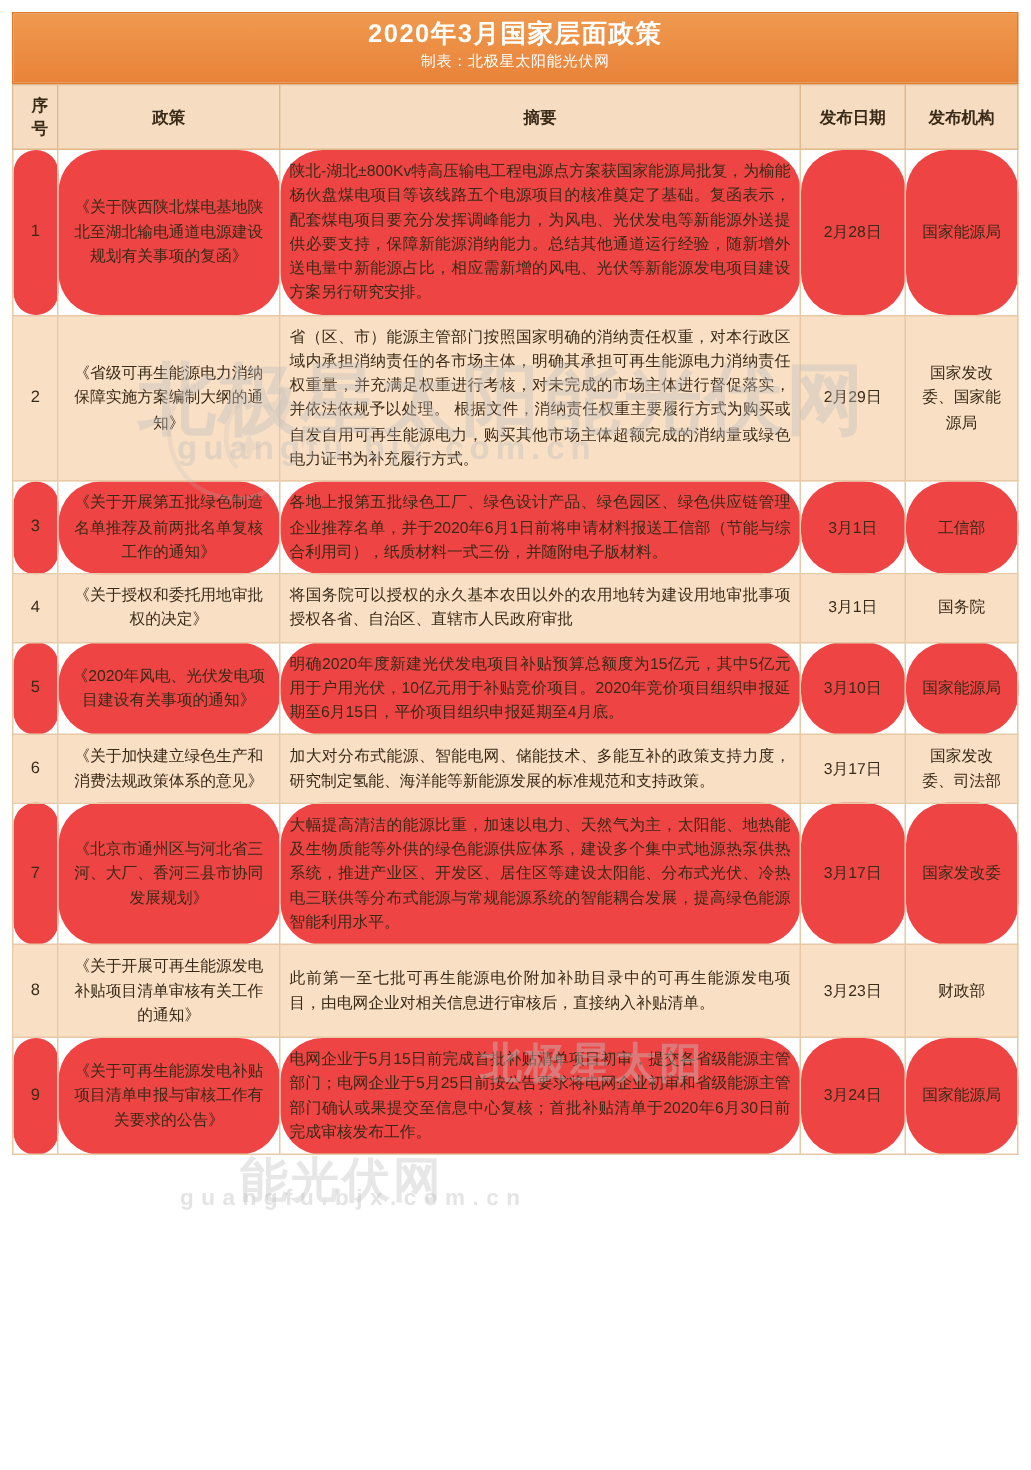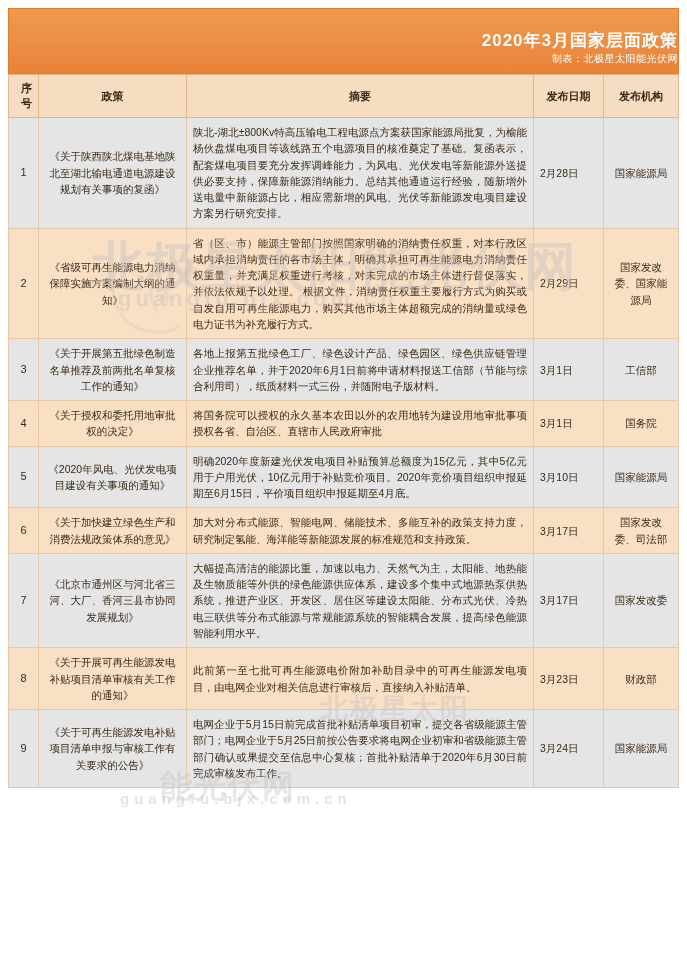--- a/index.html
+++ b/index.html
@@ -17,22 +17,22 @@
   }
   .table-wrap {
     position: relative;
     width: 687px;
     padding: 8px 8px 6px 8px;
   }
   .title-bar {
     background: #e98b3f;
     background: linear-gradient(180deg,#ef9a4f 0%,#e98239 100%);
     color: #ffffff;
-    text-align: right;
-    padding: 21px 0 7px 0;
+    text-align: center;
+    padding: 3px 0 7px 0;
     border: 1px solid #e07c2c;
   }
   .title-main {
     font-size: 17px;
     font-weight: bold;
     letter-spacing: 1px;
     line-height: 1.3;
   }
   .title-sub {
     font-size: 10px;
@@ -53,26 +53,26 @@
     padding: 6px 12px;
     color: #3a2a18;
     text-align: center;
   }
   table.policy td {
     border: 1px solid #e7c9a5;
     padding: 6px 6px;
     vertical-align: middle;
     line-height: 1.55;
   }
-  tr.row-odd td { background: #e5e5e5; }
+  tr.row-odd td { background: #ef4444; border-radius: 28px; }
   tr.row-even td { background: #f9dfc4; }
   td.c-idx { text-align: center; width: 30px; font-size: 11px; }
   td.c-policy { text-align: center; width: 148px; }
   td.c-abs { text-align: justify; text-justify: inter-ideograph; }
-  td.c-date { text-align: left; width: 70px; }
+  td.c-date { text-align: center; width: 70px; }
   td.c-org  { text-align: center; width: 75px; }
   
   .wm {
     position: absolute;
     pointer-events: none;
     color: rgba(190,190,190,0.40);
     font-weight: bold;
     white-space: nowrap;
     user-select: none;
   }

